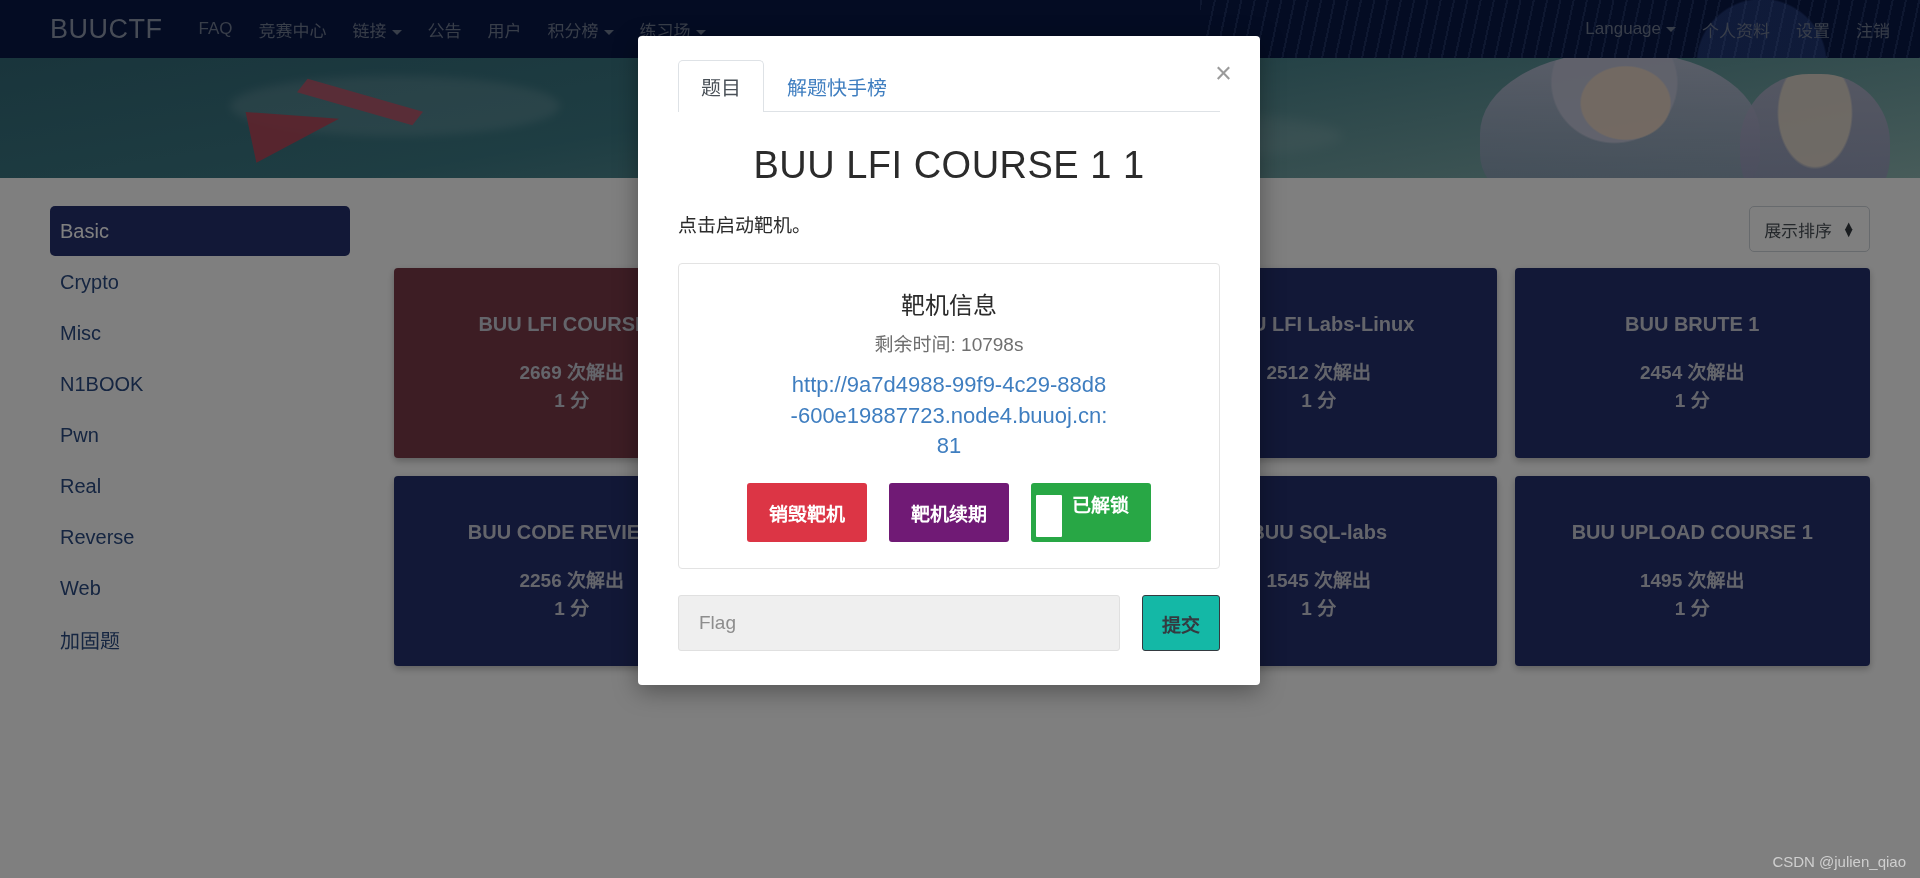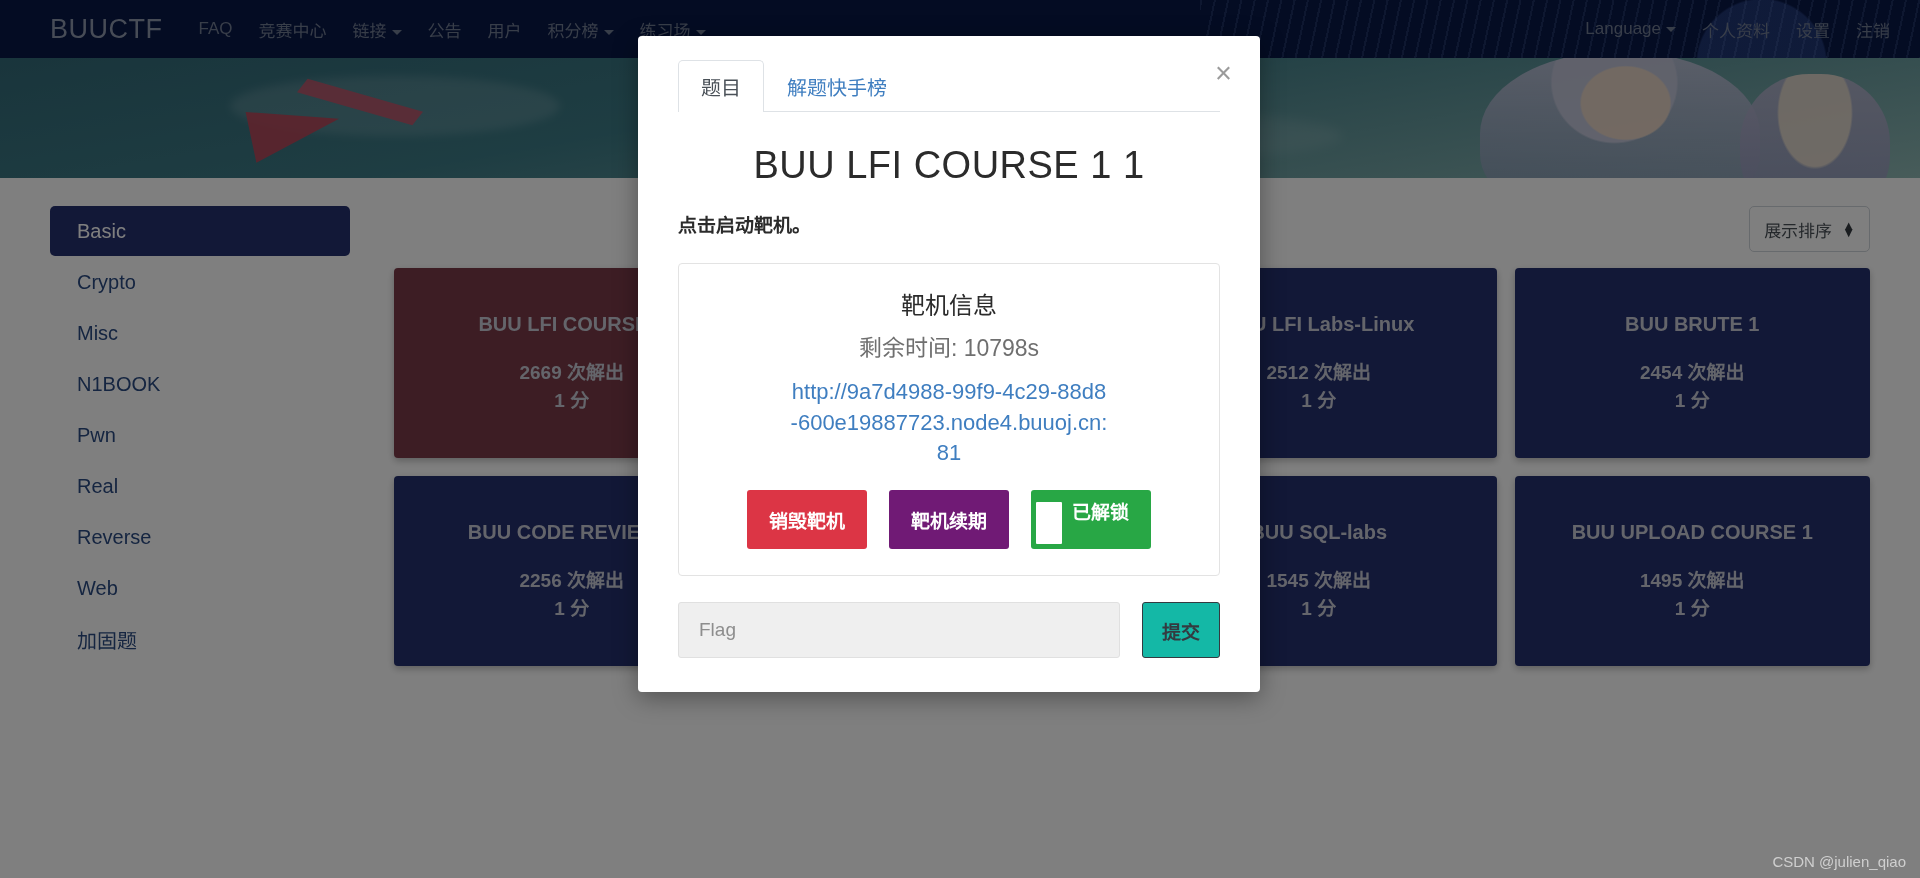--- a/index.html
+++ b/index.html
@@ -194,21 +194,21 @@
   .body-row {
     display: flex;
     padding: 0 50px;
     gap: 44px;
   }
   .sidebar { width: 300px; flex: 0 0 300px; }
   .side-item {
     height: 50px;
     display: flex;
     align-items: center;
-    padding: 0 27px;
+    padding: 0 10px;
     font-size: 20px;
     color: #2b4b82;
     border-radius: 5px;
     cursor: pointer;
     margin-bottom: 1px;
   }
   .side-item.active {
     background: #25306e;
     color: #fff;
   }
@@ -327,36 +327,35 @@
     font-weight: 300;
     color: #2b2b2b;
     line-height: 1.22;
     margin: 30px 0 22px 0;
     letter-spacing: .5px;
   }
   .chal-desc {
     font-size: 19px;
     color: #2b2b2b;
     margin: 0 0 26px 0;
-    font-weight: bold;
   }
   .info-panel {
     border: 1px solid #e3e3e3;
     border-radius: 4px;
     padding: 22px 20px 26px 20px;
     text-align: center;
     margin-bottom: 26px;
   }
   .info-title {
     font-size: 24px;
     color: #2b2b2b;
     margin: 0 0 8px 0;
   }
   .info-remain {
-    font-size: 23px;
+    font-size: 19px;
     color: #6f6f6f;
     margin: 0 0 14px 0;
   }
   .info-url {
     display: block;
     font-size: 22px;
     color: #3f7ec0;
     line-height: 1.38;
     margin: 0 auto 22px auto;
     max-width: 320px;

